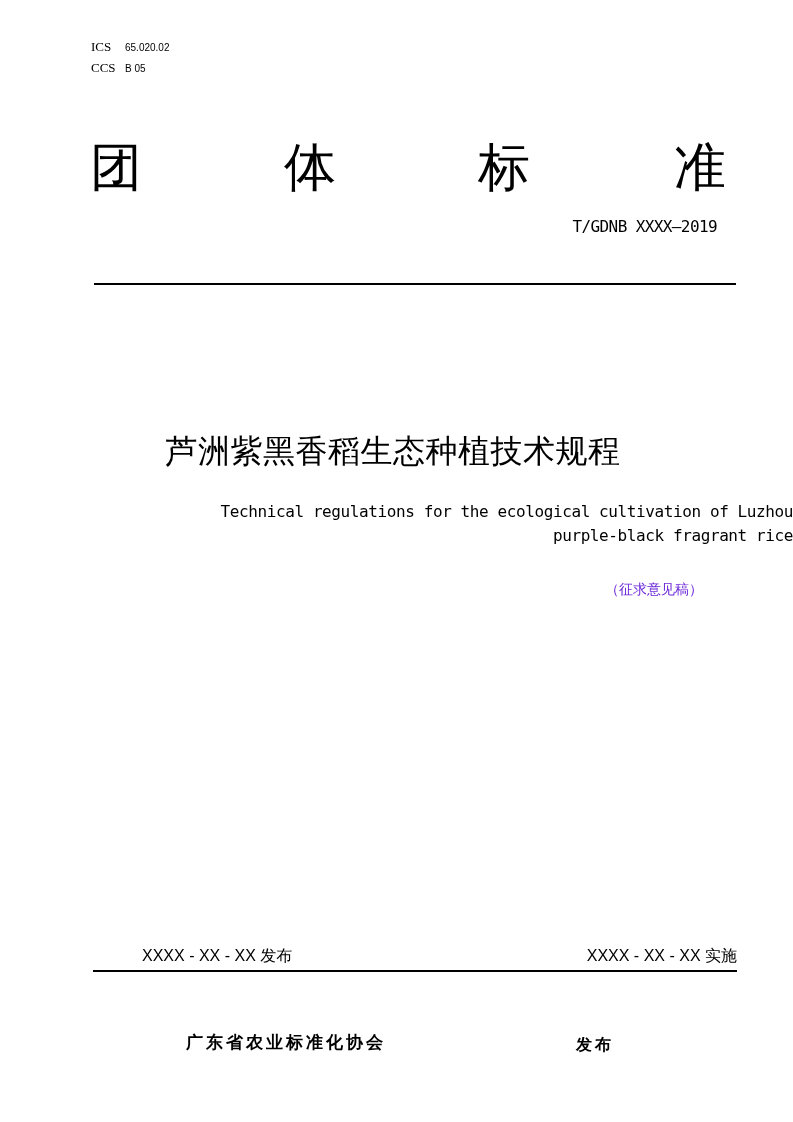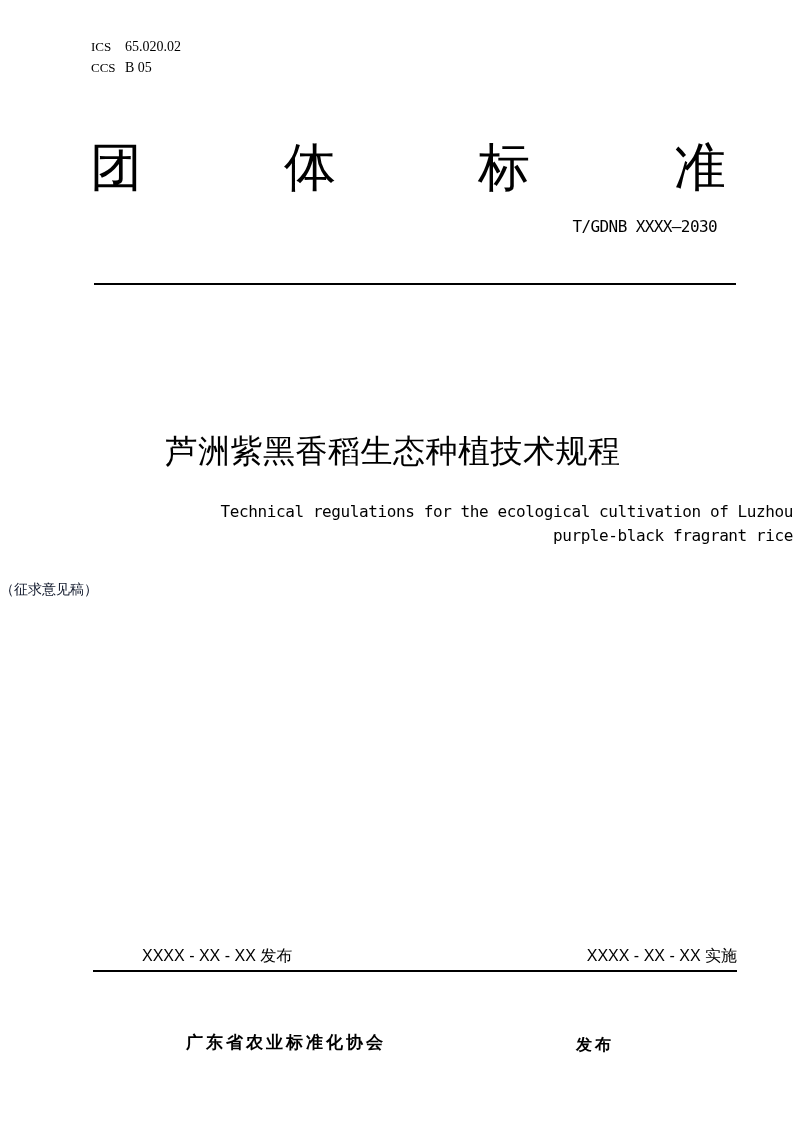--- a/index.html
+++ b/index.html
@@ -23,22 +23,22 @@
     line-height: 14px;
     white-space: nowrap;
   }
   .meta-key {
     font-family: "Liberation Serif", serif;
     display: inline-block;
     width: 34px;
     font-size: 13px;
   }
   .meta-val {
-    font-family: Liberation Serif, serif;
-    font-size: 14px;
+    font-family: Liberation Sans, sans-serif;
+    font-size: 10px;
   }
   #ics { top: 40px; }
   #ccs { top: 61px; }
 
   .big-char {
     top: 136px;
     font-size: 52px;
     line-height: 62px;
     width: 56px;
     text-align: center;
@@ -86,25 +86,25 @@
     font-size: 16px;
     line-height: 24px;
     font-family: "DejaVu Sans Mono", monospace;
     letter-spacing: -0.4px;
   }
 
   #draft-status {
     top: 579px;
     left: 0;
     width: 703px;
-    text-align: left;
+    text-align: right;
     font-size: 14px;
     line-height: 20px;
     font-family: "DejaVu Serif", serif;
-    color: #0f172a;
+    color: #6d28d9;
   }
 
   .date-line {
     top: 945px;
     font-size: 16px;
     line-height: 22px;
     white-space: nowrap;
     font-family: "Liberation Sans", sans-serif;
   }
   #publish-date { left: 94px; margin-left: 48px; }
@@ -139,21 +139,21 @@
 </div>
 <div class="abs meta-line" id="ccs">
   <span class="meta-key">CCS</span><span class="meta-val">B 05</span>
 </div>
 
 <div class="abs big-char" id="char-0">团</div>
 <div class="abs big-char" id="char-1">体</div>
 <div class="abs big-char" id="char-2">标</div>
 <div class="abs big-char" id="char-3">准</div>
 
-<div class="abs" id="std-code">T/GDNB XXXX—2030</div>
+<div class="abs" id="std-code">T/GDNB XXXX—2019</div>
 
 <div class="abs rule" id="top-rule"></div>
 
 <div class="abs" id="title-zh">芦洲紫黑香稻生态种植技术规程</div>
 
 <div class="abs" id="title-en">
   <div>Technical regulations for the ecological cultivation of Luzhou</div>
   <div>purple-black fragrant rice</div>
 </div>
 

